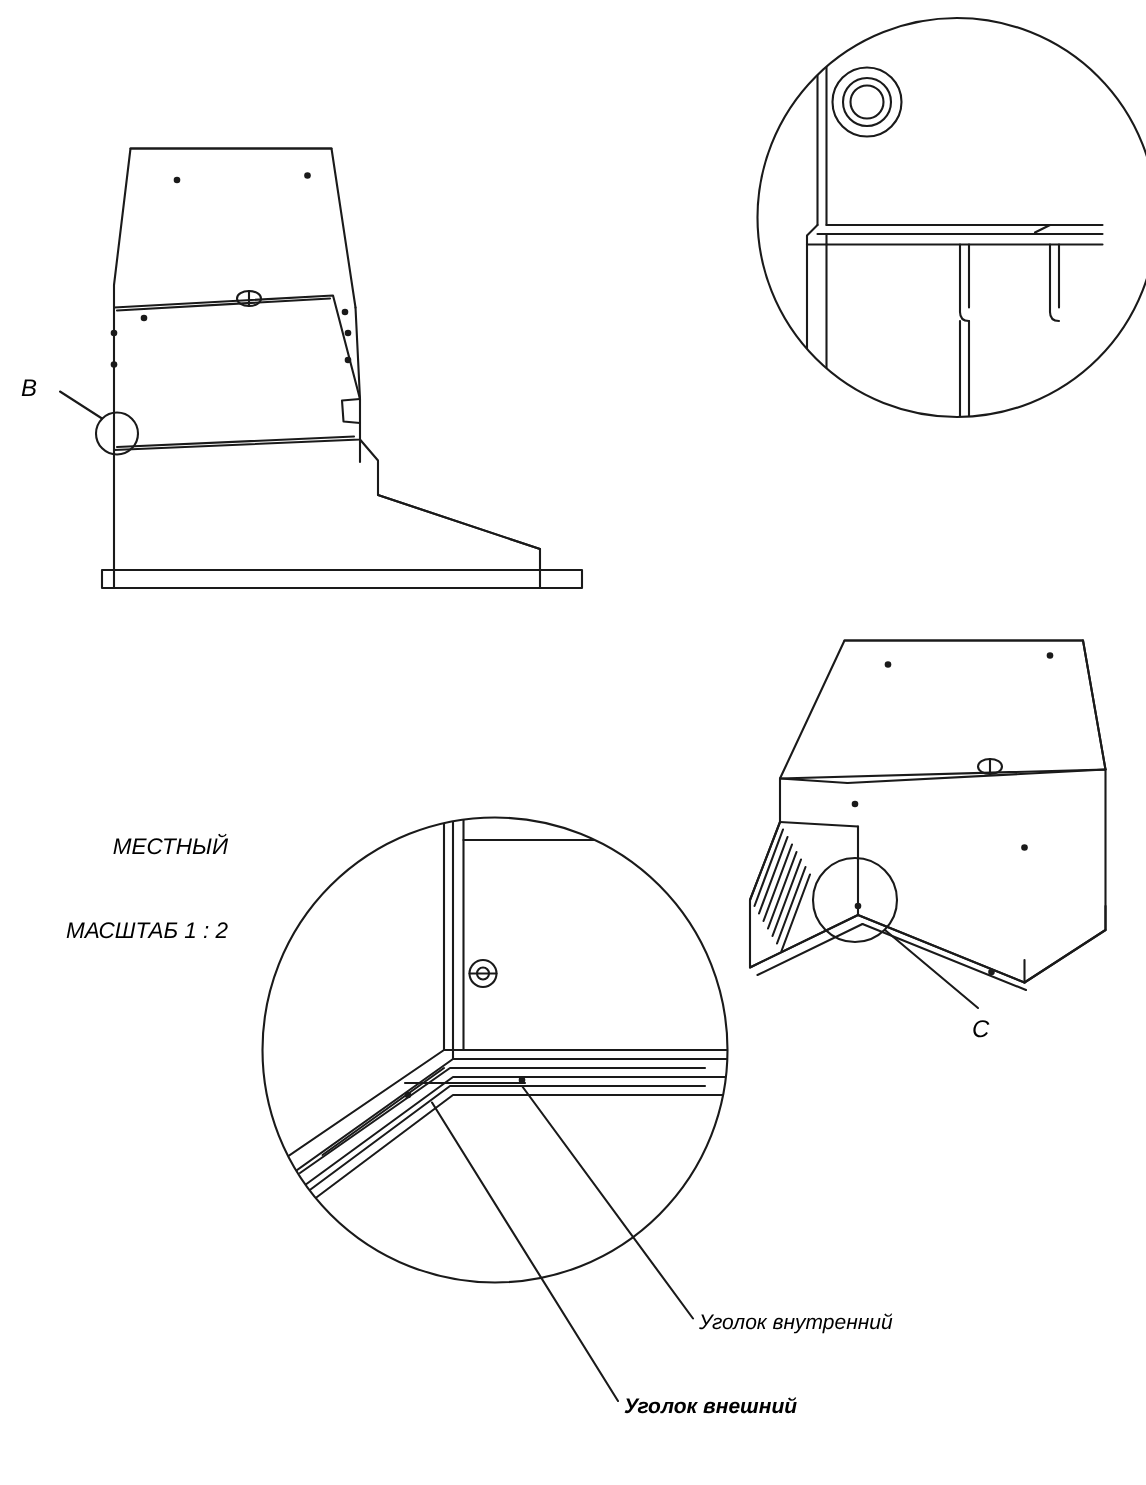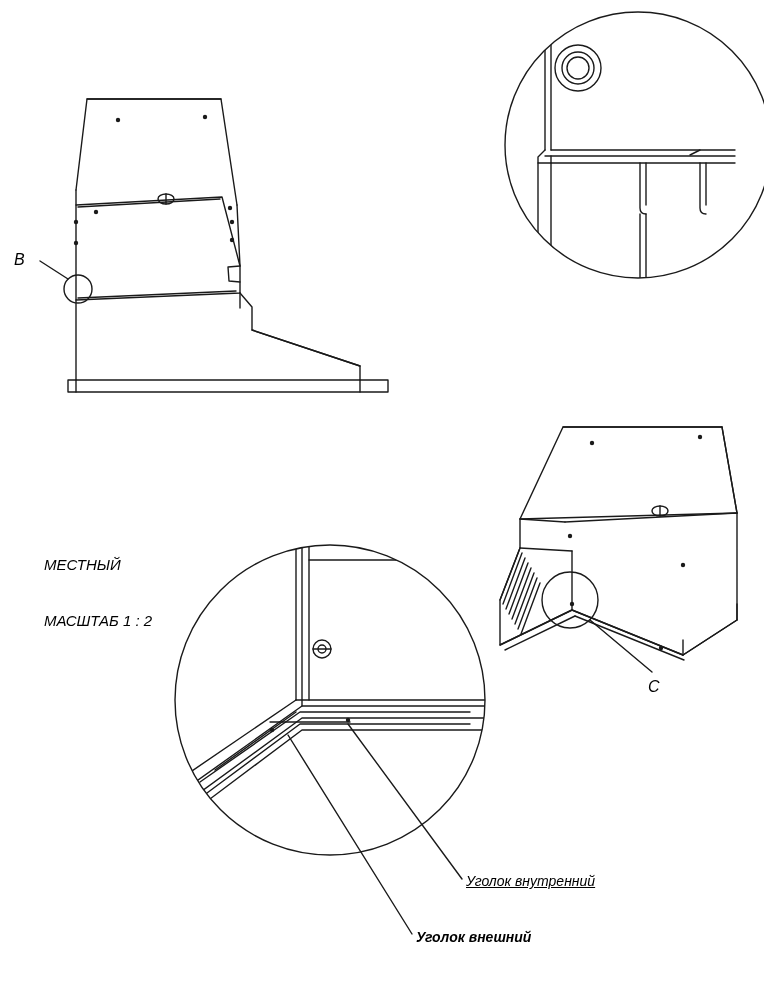--- a/index.html
+++ b/index.html
@@ -37,27 +37,26 @@
   }
   .lbl-c {
     left: 648px;
     top: 677px;
     font-size: 16px;
   }
   .lbl-scale {
     left: 44px;
     top: 518px;
     font-size: 15px;
-    text-align: left;
+    text-align: right;
   }
   .lbl-inner {
     left: 466px;
     top: 873px;
     font-size: 14px;
-    text-decoration: underline;
   }
   .lbl-outer {
     left: 416px;
     top: 929px;
     font-size: 14px;
     font-weight: bold;
   }
 </style>
 </head>
 <body>

